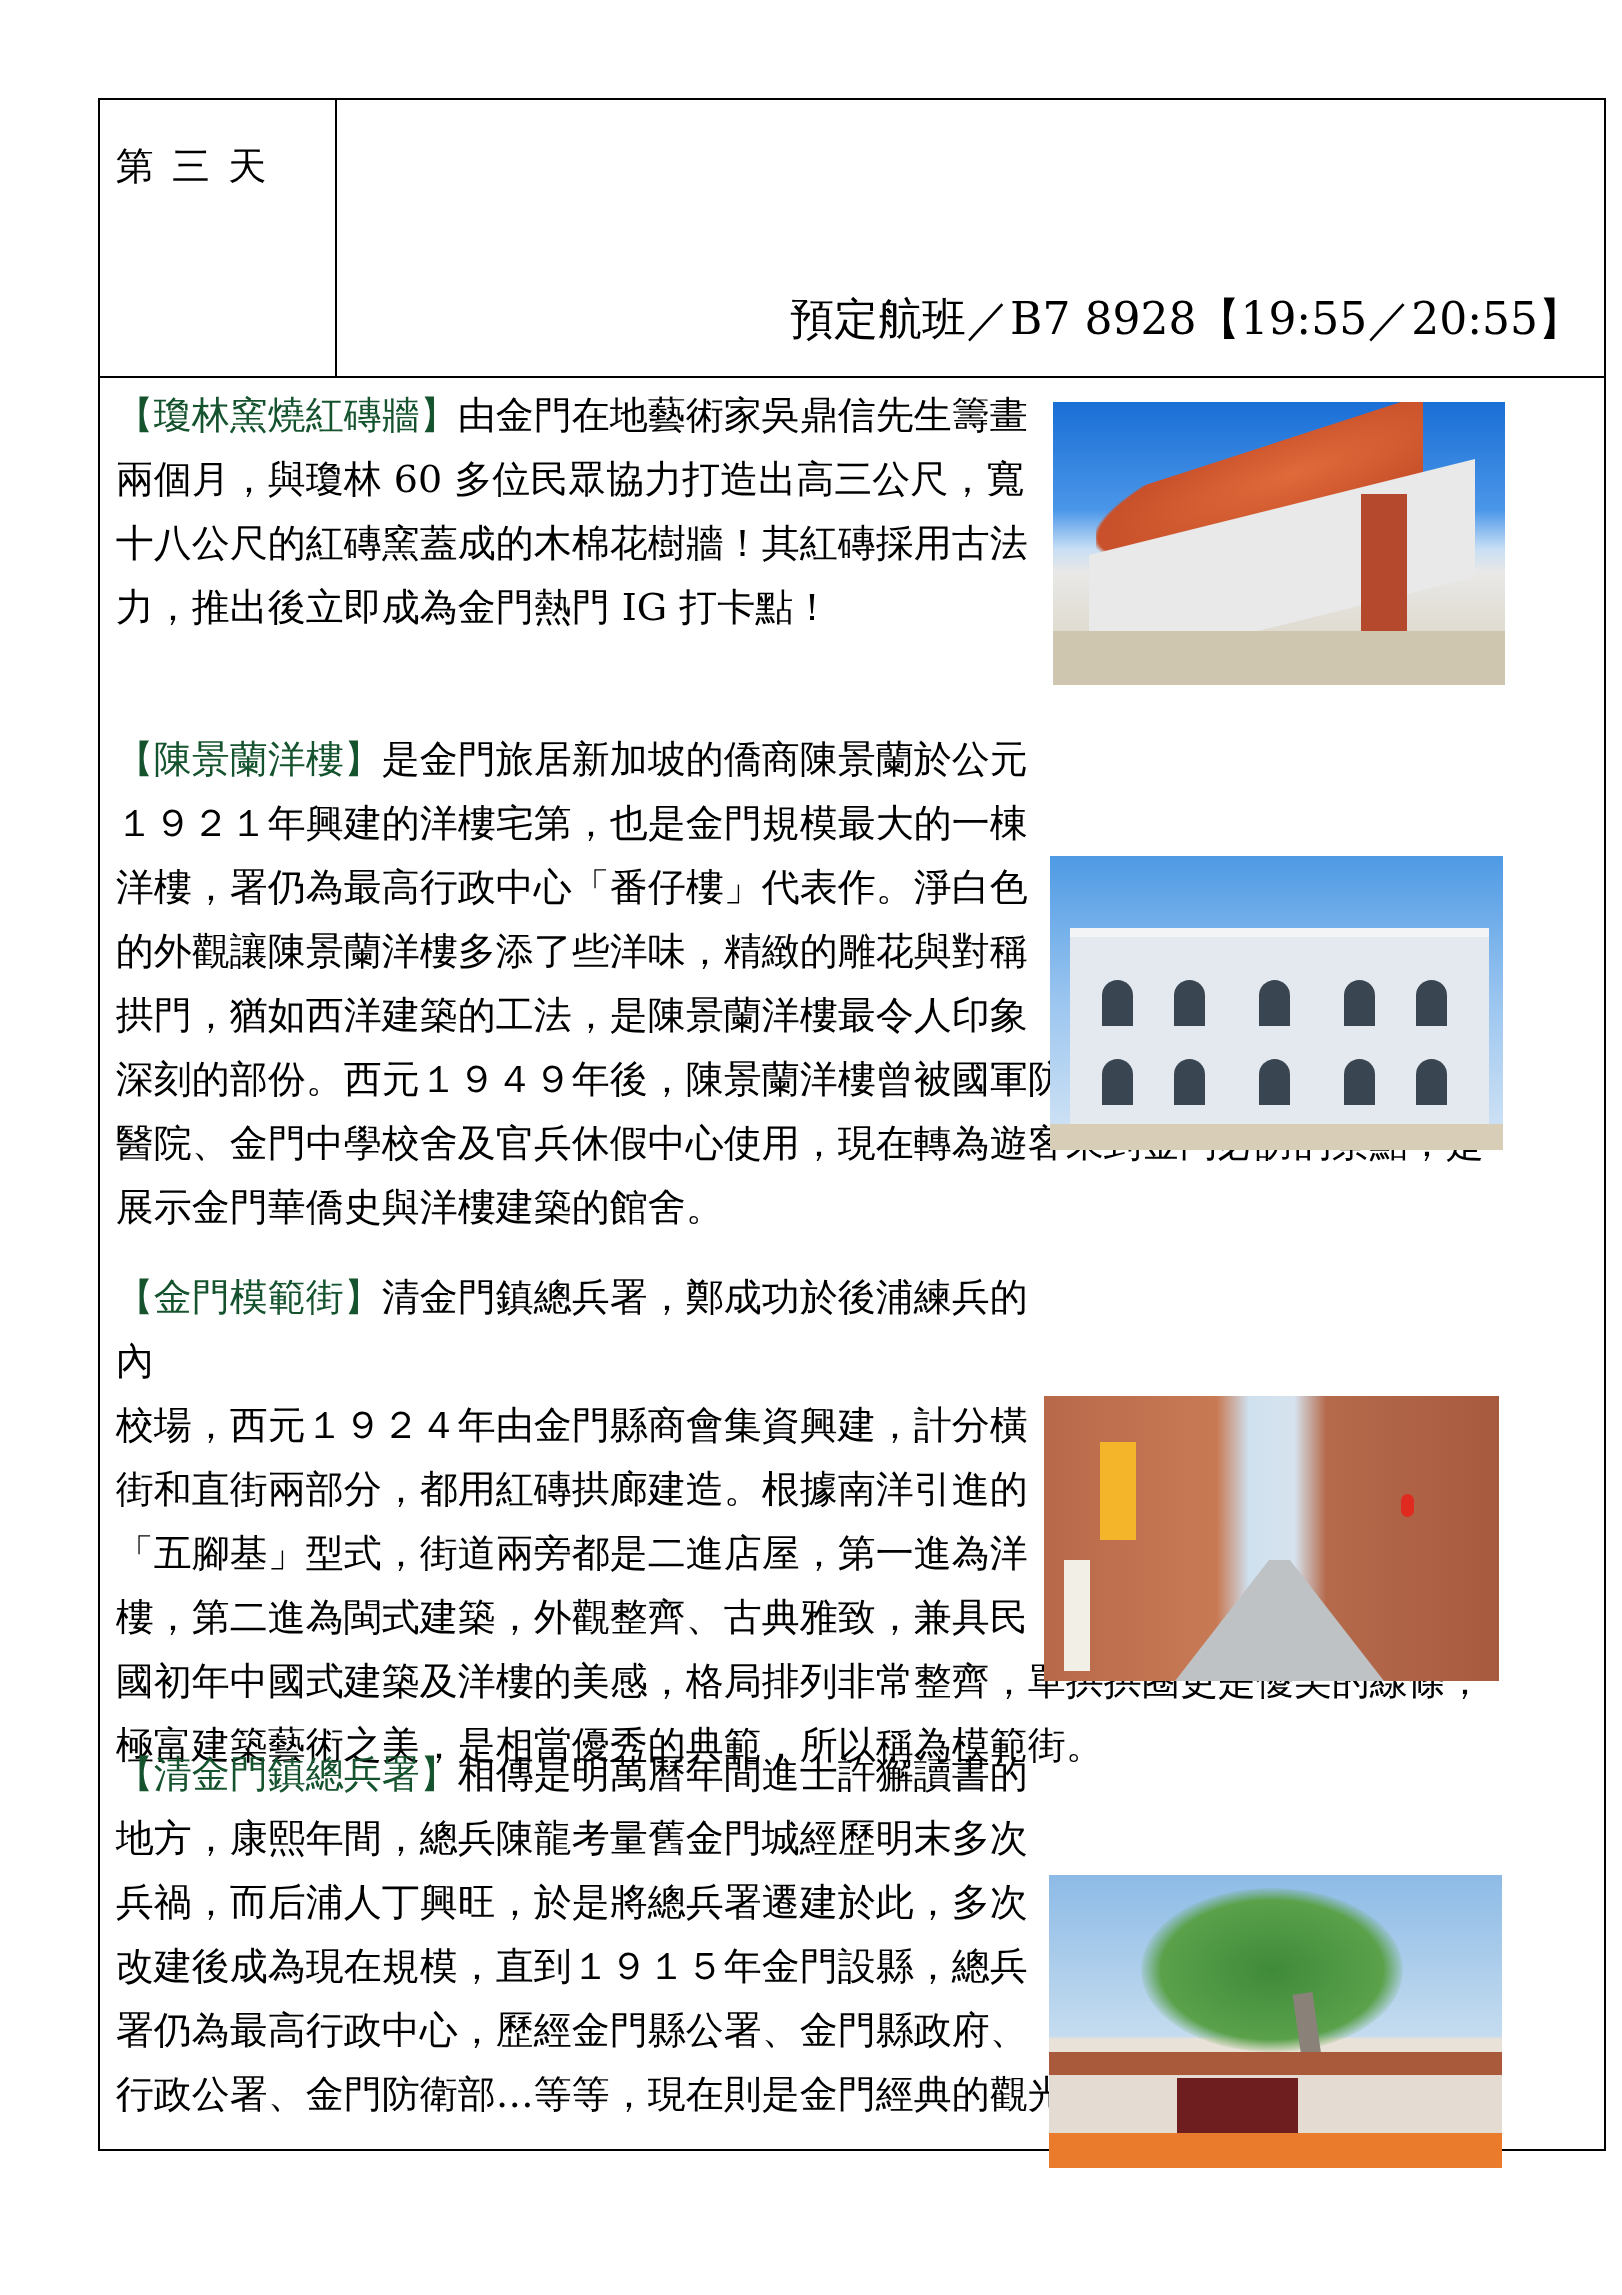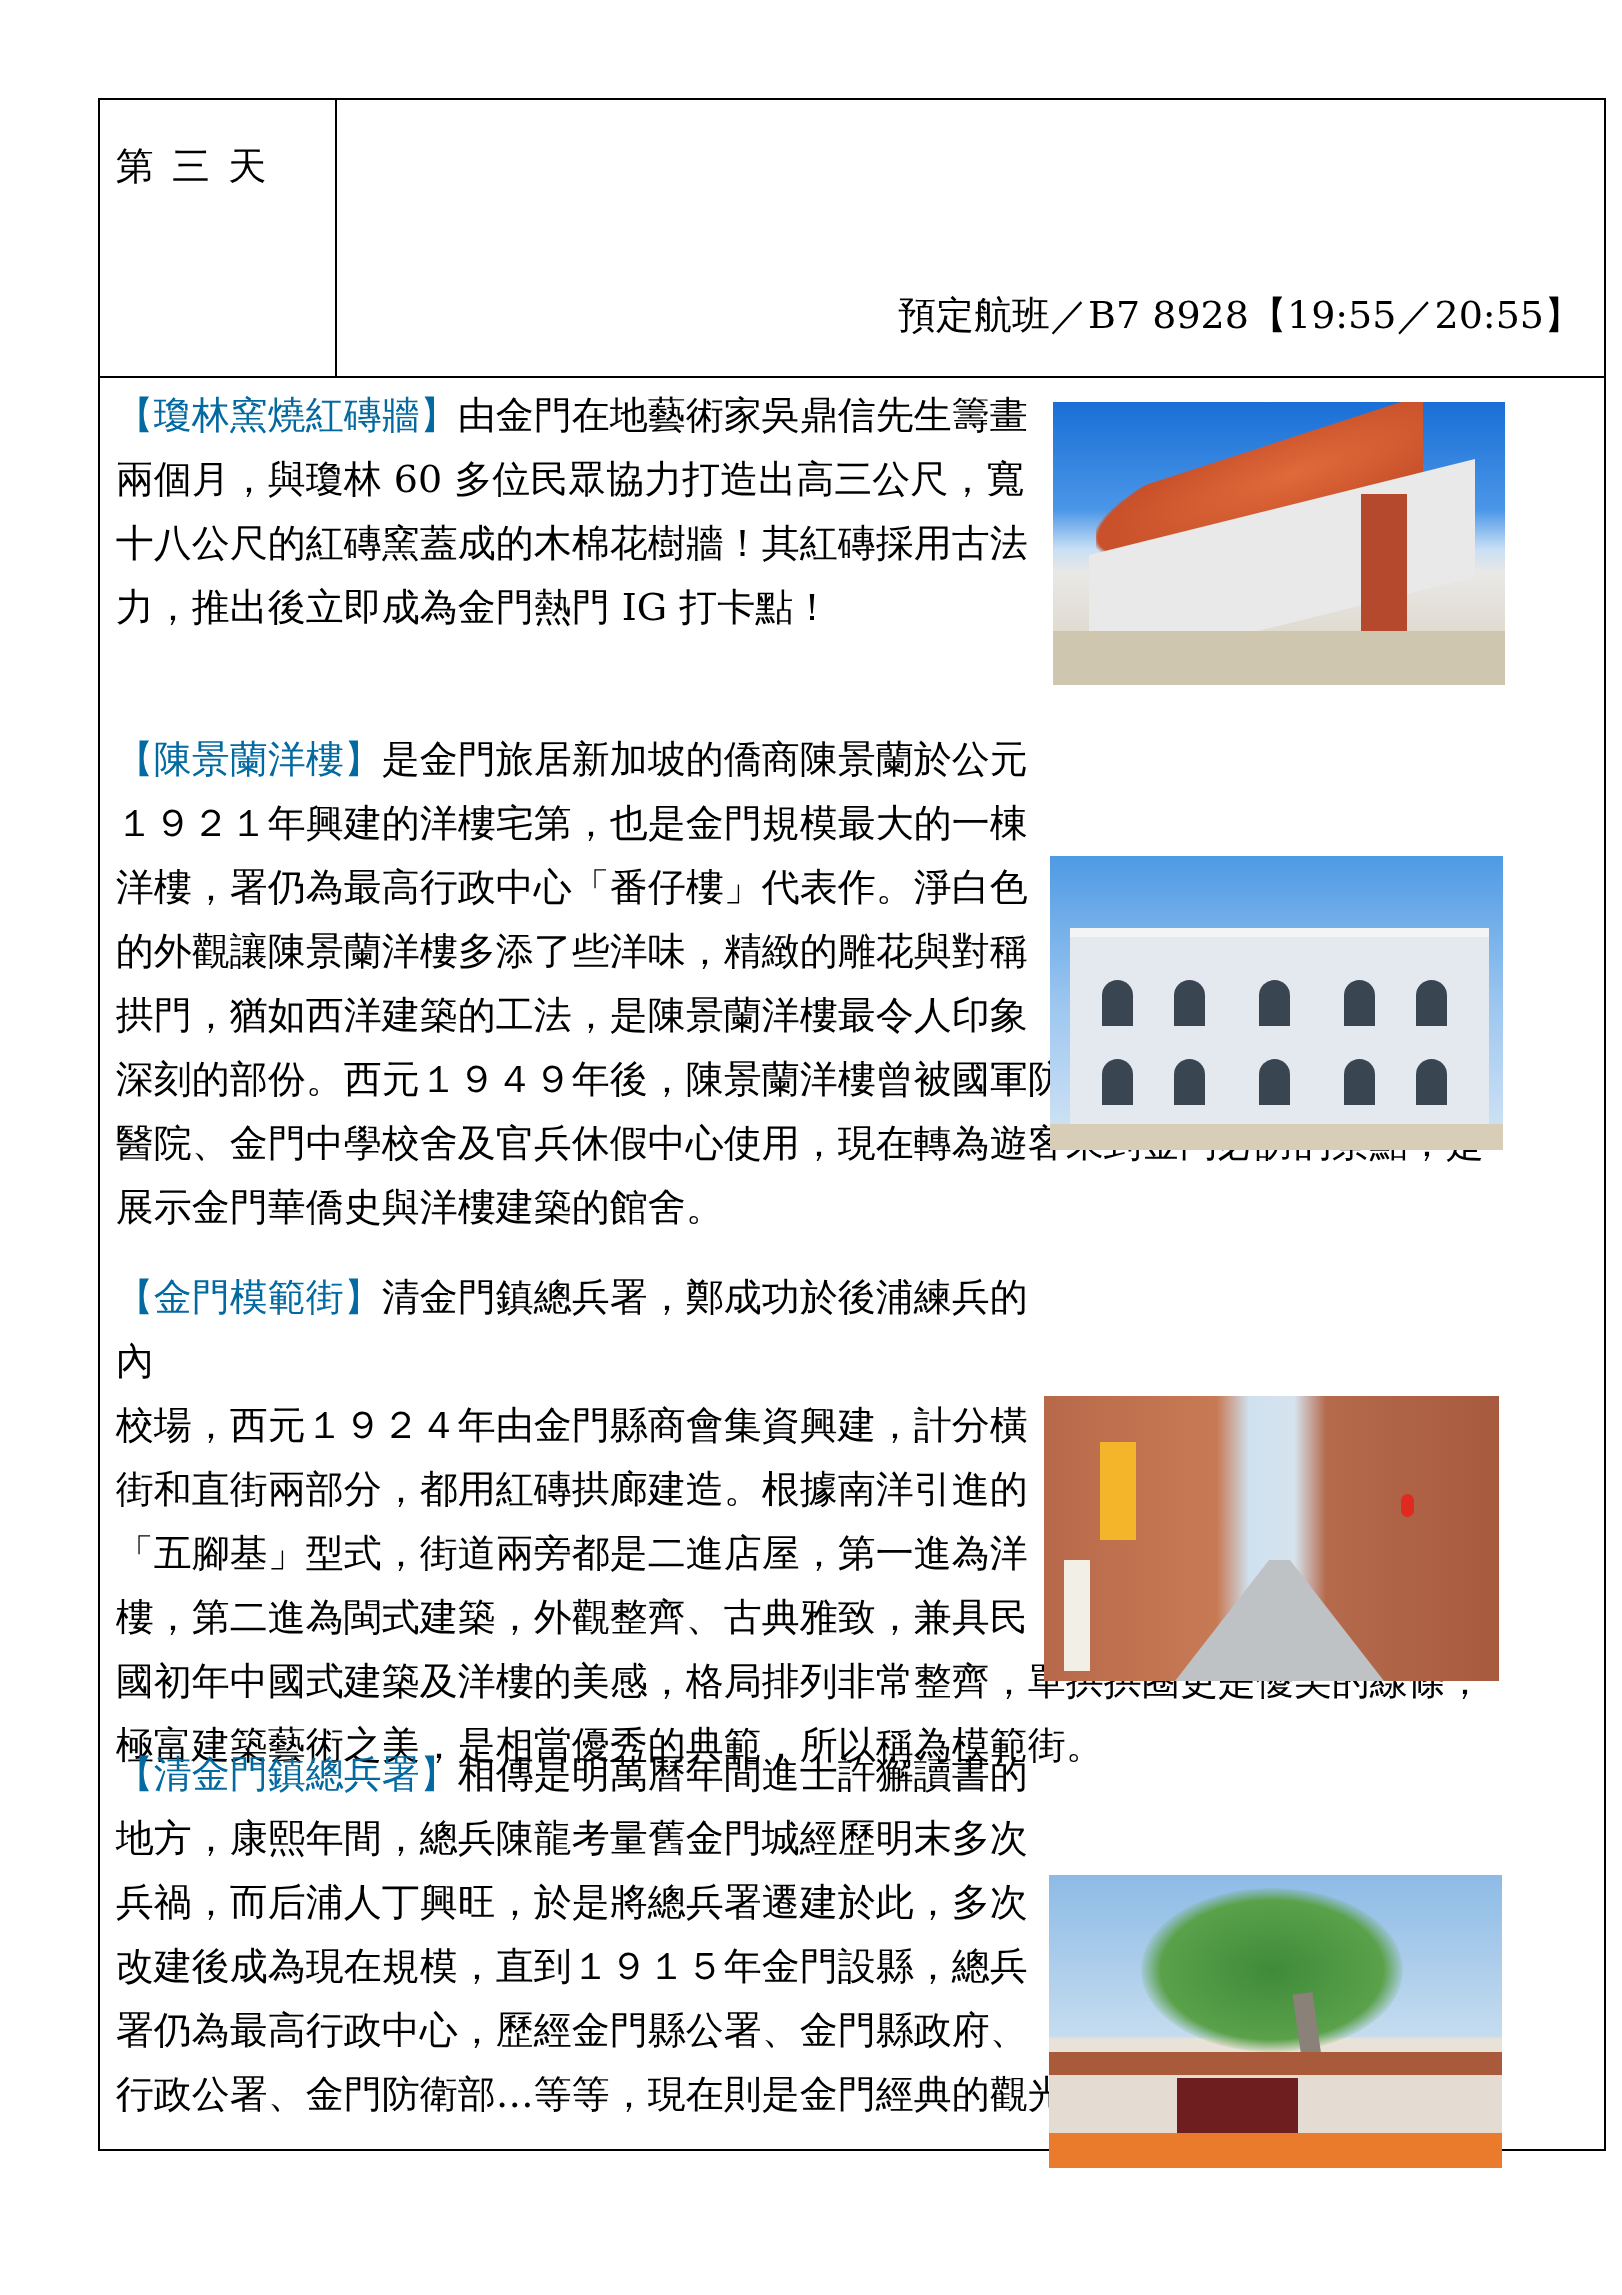--- a/index.html
+++ b/index.html
@@ -6,24 +6,24 @@
   body { width:1622px; height:2295px; position:relative; overflow:hidden;
          font-family:"DejaVu Serif","Liberation Serif",serif; color:#000; }
   .table { position:absolute; left:98px; top:98px; width:1508px; height:2053px;
            border:2px solid #000; box-sizing:border-box; }
   .hdr { position:absolute; left:0; top:0; width:100%; height:278px;
          border-bottom:2.6px solid #000; box-sizing:border-box; }
   .day { position:absolute; left:0; top:0; width:237px; height:100%;
          border-right:2px solid #000; box-sizing:border-box; }
   .day span { position:absolute; left:15.7px; top:41px; font-size:38px; letter-spacing:18.3px; }
   .title { position:absolute; left:253px; top:33px; width:1152px; font-size:38px; line-height:71px; }
-  .flight { position:absolute; right:22px; top:190px; font-size:38px; white-space:nowrap; }
+  .flight { position:absolute; right:22px; top:190px; font-size:44px; white-space:nowrap; }
   .body { position:absolute; left:0; top:278px; width:100%; }
   .sec { position:absolute; left:15.7px; font-size:38px; line-height:64px; }
-  .red { color:#0369a1; }
+  .red { color:#14532d; }
   .wrapL { width:916px; }
   .wrapF { width:1381px; }
   .photo { position:absolute; overflow:hidden; }
   
   .p1 { left:953px; top:23.6px; width:452px; height:283px;
         background:linear-gradient(180deg,#1a6fd6 0%,#4a96e8 38%,#c8dff5 52%,#e8e8e6 60%,#d9d0be 100%); }
   .p1 .wall { position:absolute; left:36px; top:105px; width:386px; height:118px; background:#e9e9e9;
         transform:skewY(-14deg); }
   .p1 .leaf { position:absolute; left:43px; top:46px; width:327px; height:92px;
         background:radial-gradient(ellipse at 60% 40%,#e06a3a,#c8502a 70%,transparent 72%); transform:skewY(-18deg); }

